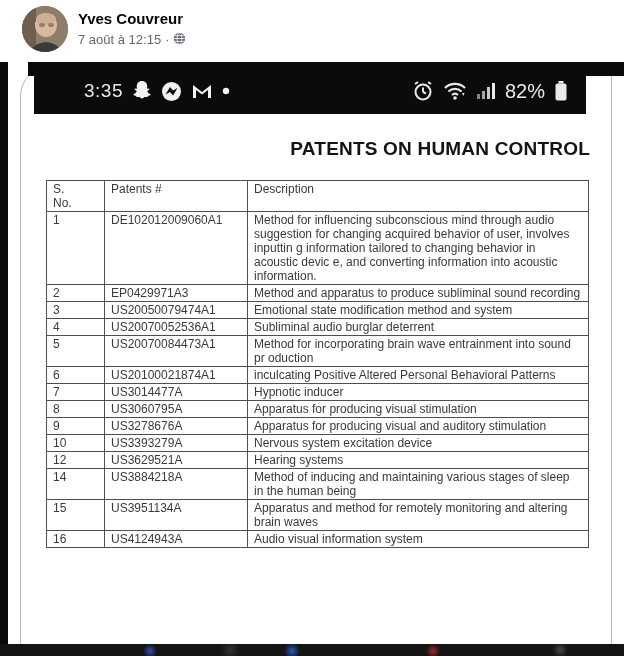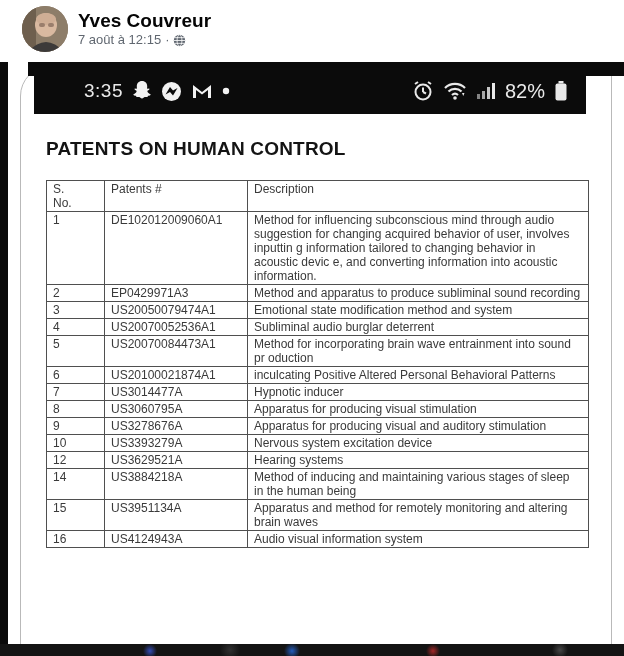--- a/index.html
+++ b/index.html
@@ -3,44 +3,44 @@
 <meta charset="utf-8">
 <style>
   html,body{margin:0;padding:0;}
   body{width:624px;height:656px;position:relative;background:#fff;
        font-family:"Liberation Sans","DejaVu Sans",sans-serif;overflow:hidden;}
 
   
   .post-header{position:absolute;left:0;top:0;width:624px;height:60px;background:#fff;}
   .avatar{position:absolute;left:22px;top:6px;width:46px;height:46px;border-radius:50%;
           overflow:hidden;background:#8d7d69;}
-  .author{position:absolute;left:78px;top:10px;font-size:19px;font-weight:bold;color:#050505;}
+  .author{position:absolute;left:78px;top:10px;font-size:15px;font-weight:bold;color:#050505;}
   .timestamp-row{position:absolute;left:78px;top:32px;font-size:13px;color:#606770;
-                 display:flex;align-items:flex-end;gap:4px;}
+                 display:flex;align-items:flex-start;gap:4px;}
   .globe{width:13px;height:13px;}
 
   
   .image-area{position:absolute;left:0;top:60px;width:624px;height:596px;background:#fff;}
   .left-strip{position:absolute;left:0;top:2px;width:8px;height:596px;background:#0a0a0a;}
   .top-strip{position:absolute;left:28px;top:2px;width:596px;height:14px;background:#0a0a0a;}
   .screenshot-card{position:absolute;left:20px;top:6px;width:590px;height:578px;
                    background:#fff;border:1px solid #b9b9b9;
                    border-radius:30px 8px 0 0;}
 
   
   .status-bar{position:absolute;left:34px;top:8px;width:552px;height:46px;background:#0b0b0b;
               display:flex;align-items:center;justify-content:space-between;
               padding:0 18px;box-sizing:border-box;color:#e9e9e9;}
   .sb-left,.sb-right{display:flex;align-items:center;gap:9px;margin-left:32px;}
   .sb-time{font-size:19px;letter-spacing:.5px;}
   .sb-batt-text{font-size:20px;}
   .sb-icon{display:block;}
 
   
-  .doc-title{position:absolute;left:46px;top:78px;width:544px;text-align:left;
+  .doc-title{position:absolute;left:46px;top:78px;width:544px;text-align:right;
              font-size:19px;font-weight:bold;color:#141414;letter-spacing:.2px;}
   table.patents{position:absolute;left:46px;top:120px;width:543px;
                 border-collapse:collapse;table-layout:fixed;}
   table.patents th,table.patents td{border:1px solid #4f4f4f;
                 font-size:12px;line-height:14px;color:#3a3a3a;
                 padding:1px 6px;vertical-align:top;text-align:left;font-weight:normal;}
   th.col-sno{width:45px;white-space:pre-line;}
   th.col-pat{width:130px;}
   td.c-sno{width:45px;}
   td.c-pat{width:130px;}

